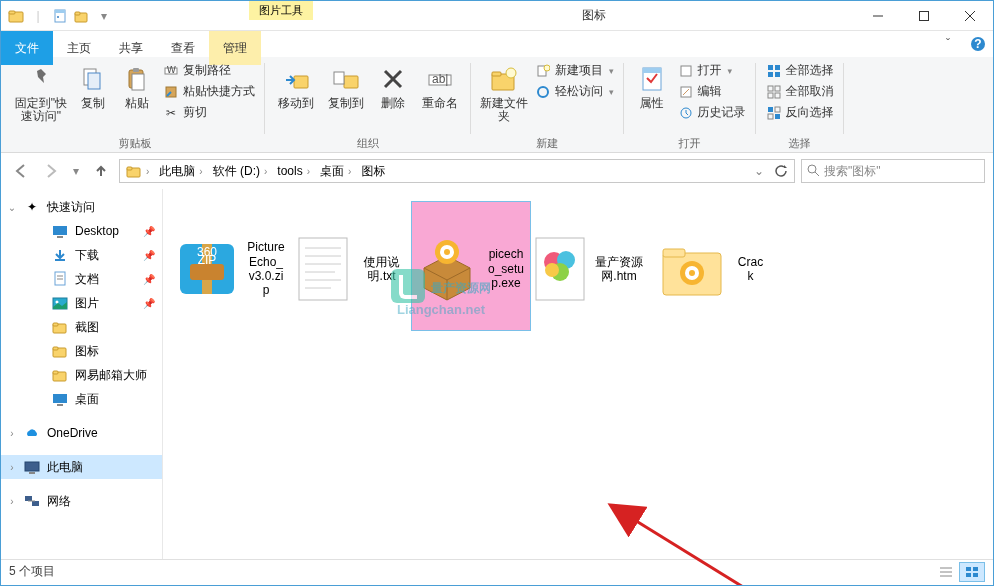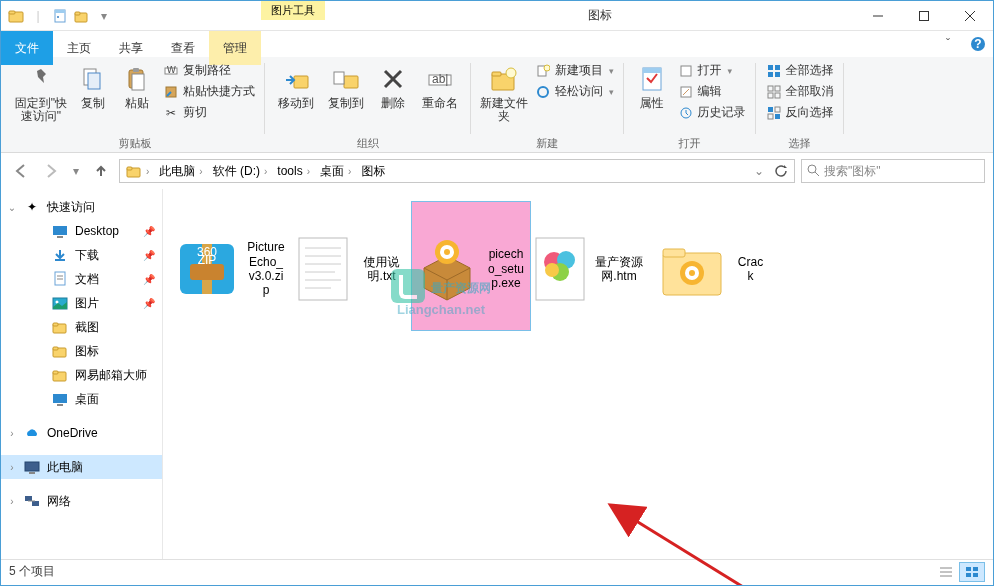--- a/index.html
+++ b/index.html
@@ -4,21 +4,21 @@
 <style>
 * { box-sizing: border-box; margin: 0; padding: 0; font-family: "Microsoft YaHei", "Segoe UI", sans-serif; font-size: 12px; }
 body { width: 994px; height: 586px; overflow: hidden; background: #fff; border: 1px solid #4a9ed6; position: relative; }
 
 
 .titlebar { height: 30px; display: flex; align-items: stretch; background: #fff; border-bottom: 1px solid #e5e5e5; }
 .titlebar .qat { display: flex; align-items: center; padding: 0 4px; }
 .titlebar .qat .qitem { width: 22px; height: 22px; display: flex; align-items: center; justify-content: center; }
 .contextual-tab { background: #fdf3a2; padding: 2px 10px; font-size: 11px; display: flex; align-items: center; }
 .titlebar .title { flex: 1; display: flex; align-items: center; justify-content: center; font-size: 12px; color: #333; padding-left: 20px; }
-.contextual-wrap { display:flex; flex-direction:column; align-items:stretch;margin-left:12px;}
+.contextual-wrap { display:flex; flex-direction:column; align-items:stretch;}
 .winbtns { display: flex; }
 .winbtn { width: 46px; display: flex; align-items: center; justify-content: center; color: #555; }
 
 
 .tabs { height: 26px; display: flex; align-items: stretch; background: #fff; }
 .tab { padding: 17px 14px; display: flex; align-items: center; color: #333; }
 .tab.file { background: #1e9fe6; color: #fff; }
 .tab.active { }
 .tab.context { background: #fdeeab; }
 .tabs-spacer { flex: 1; }

